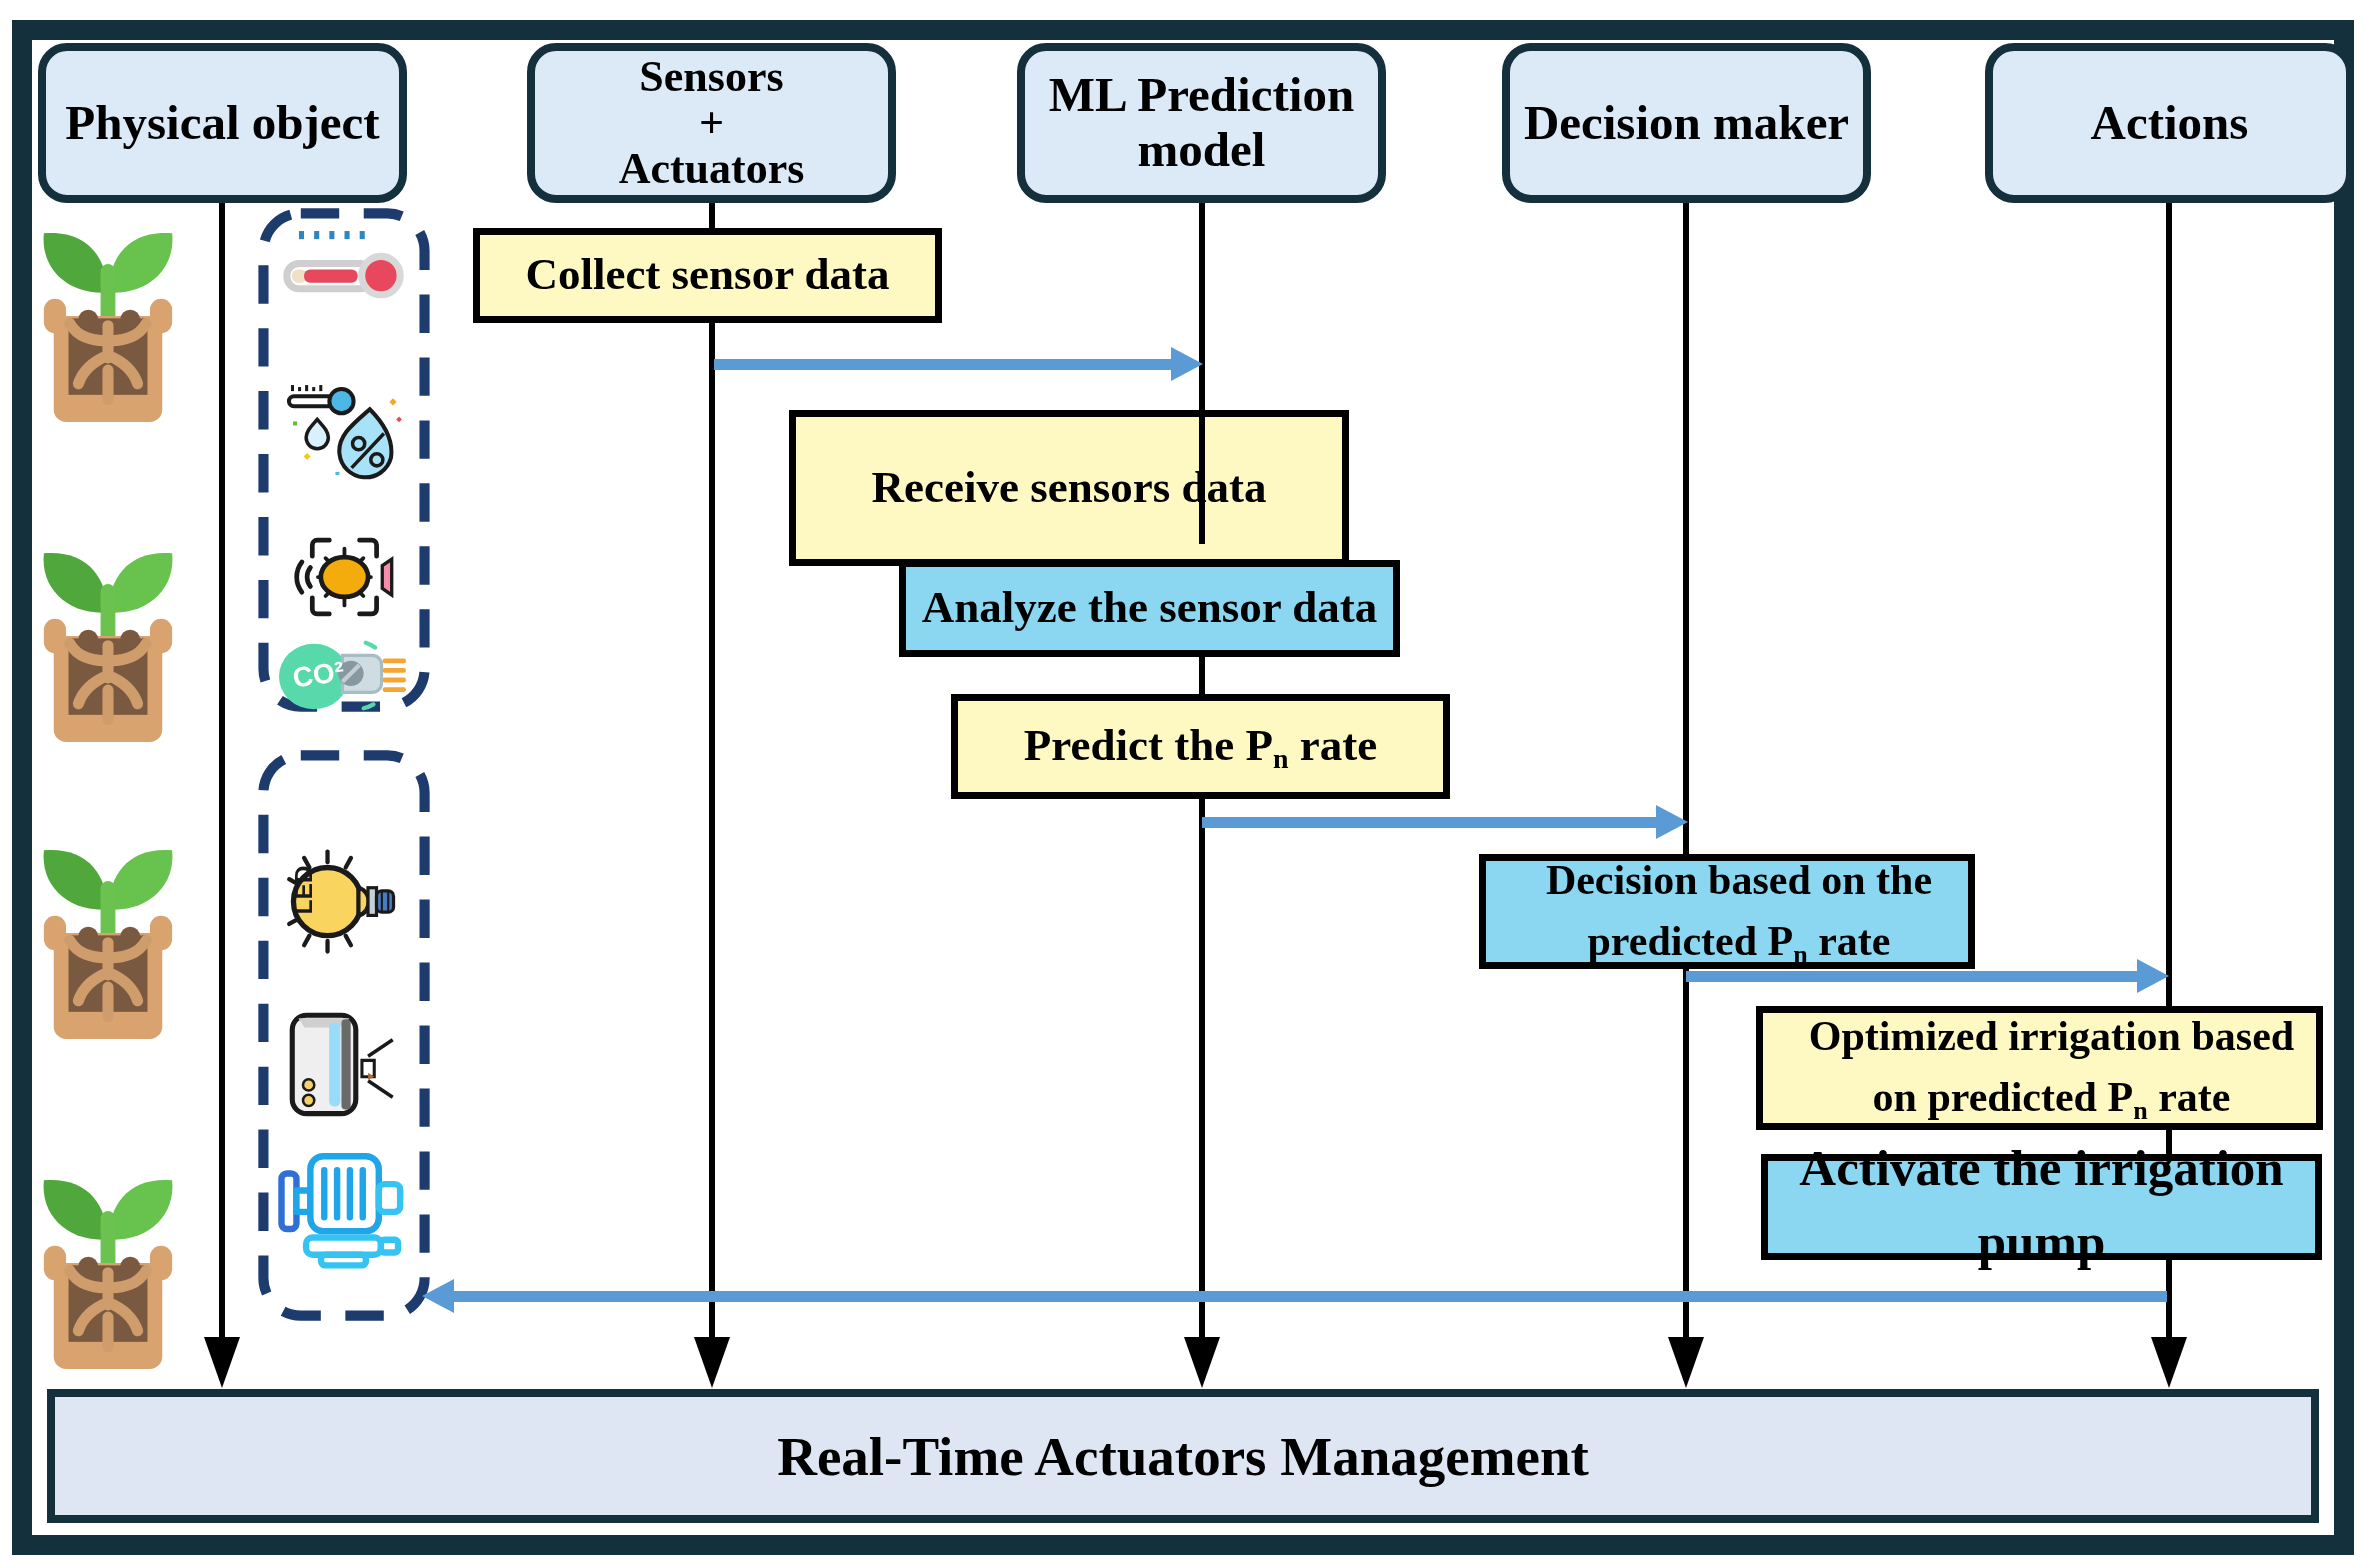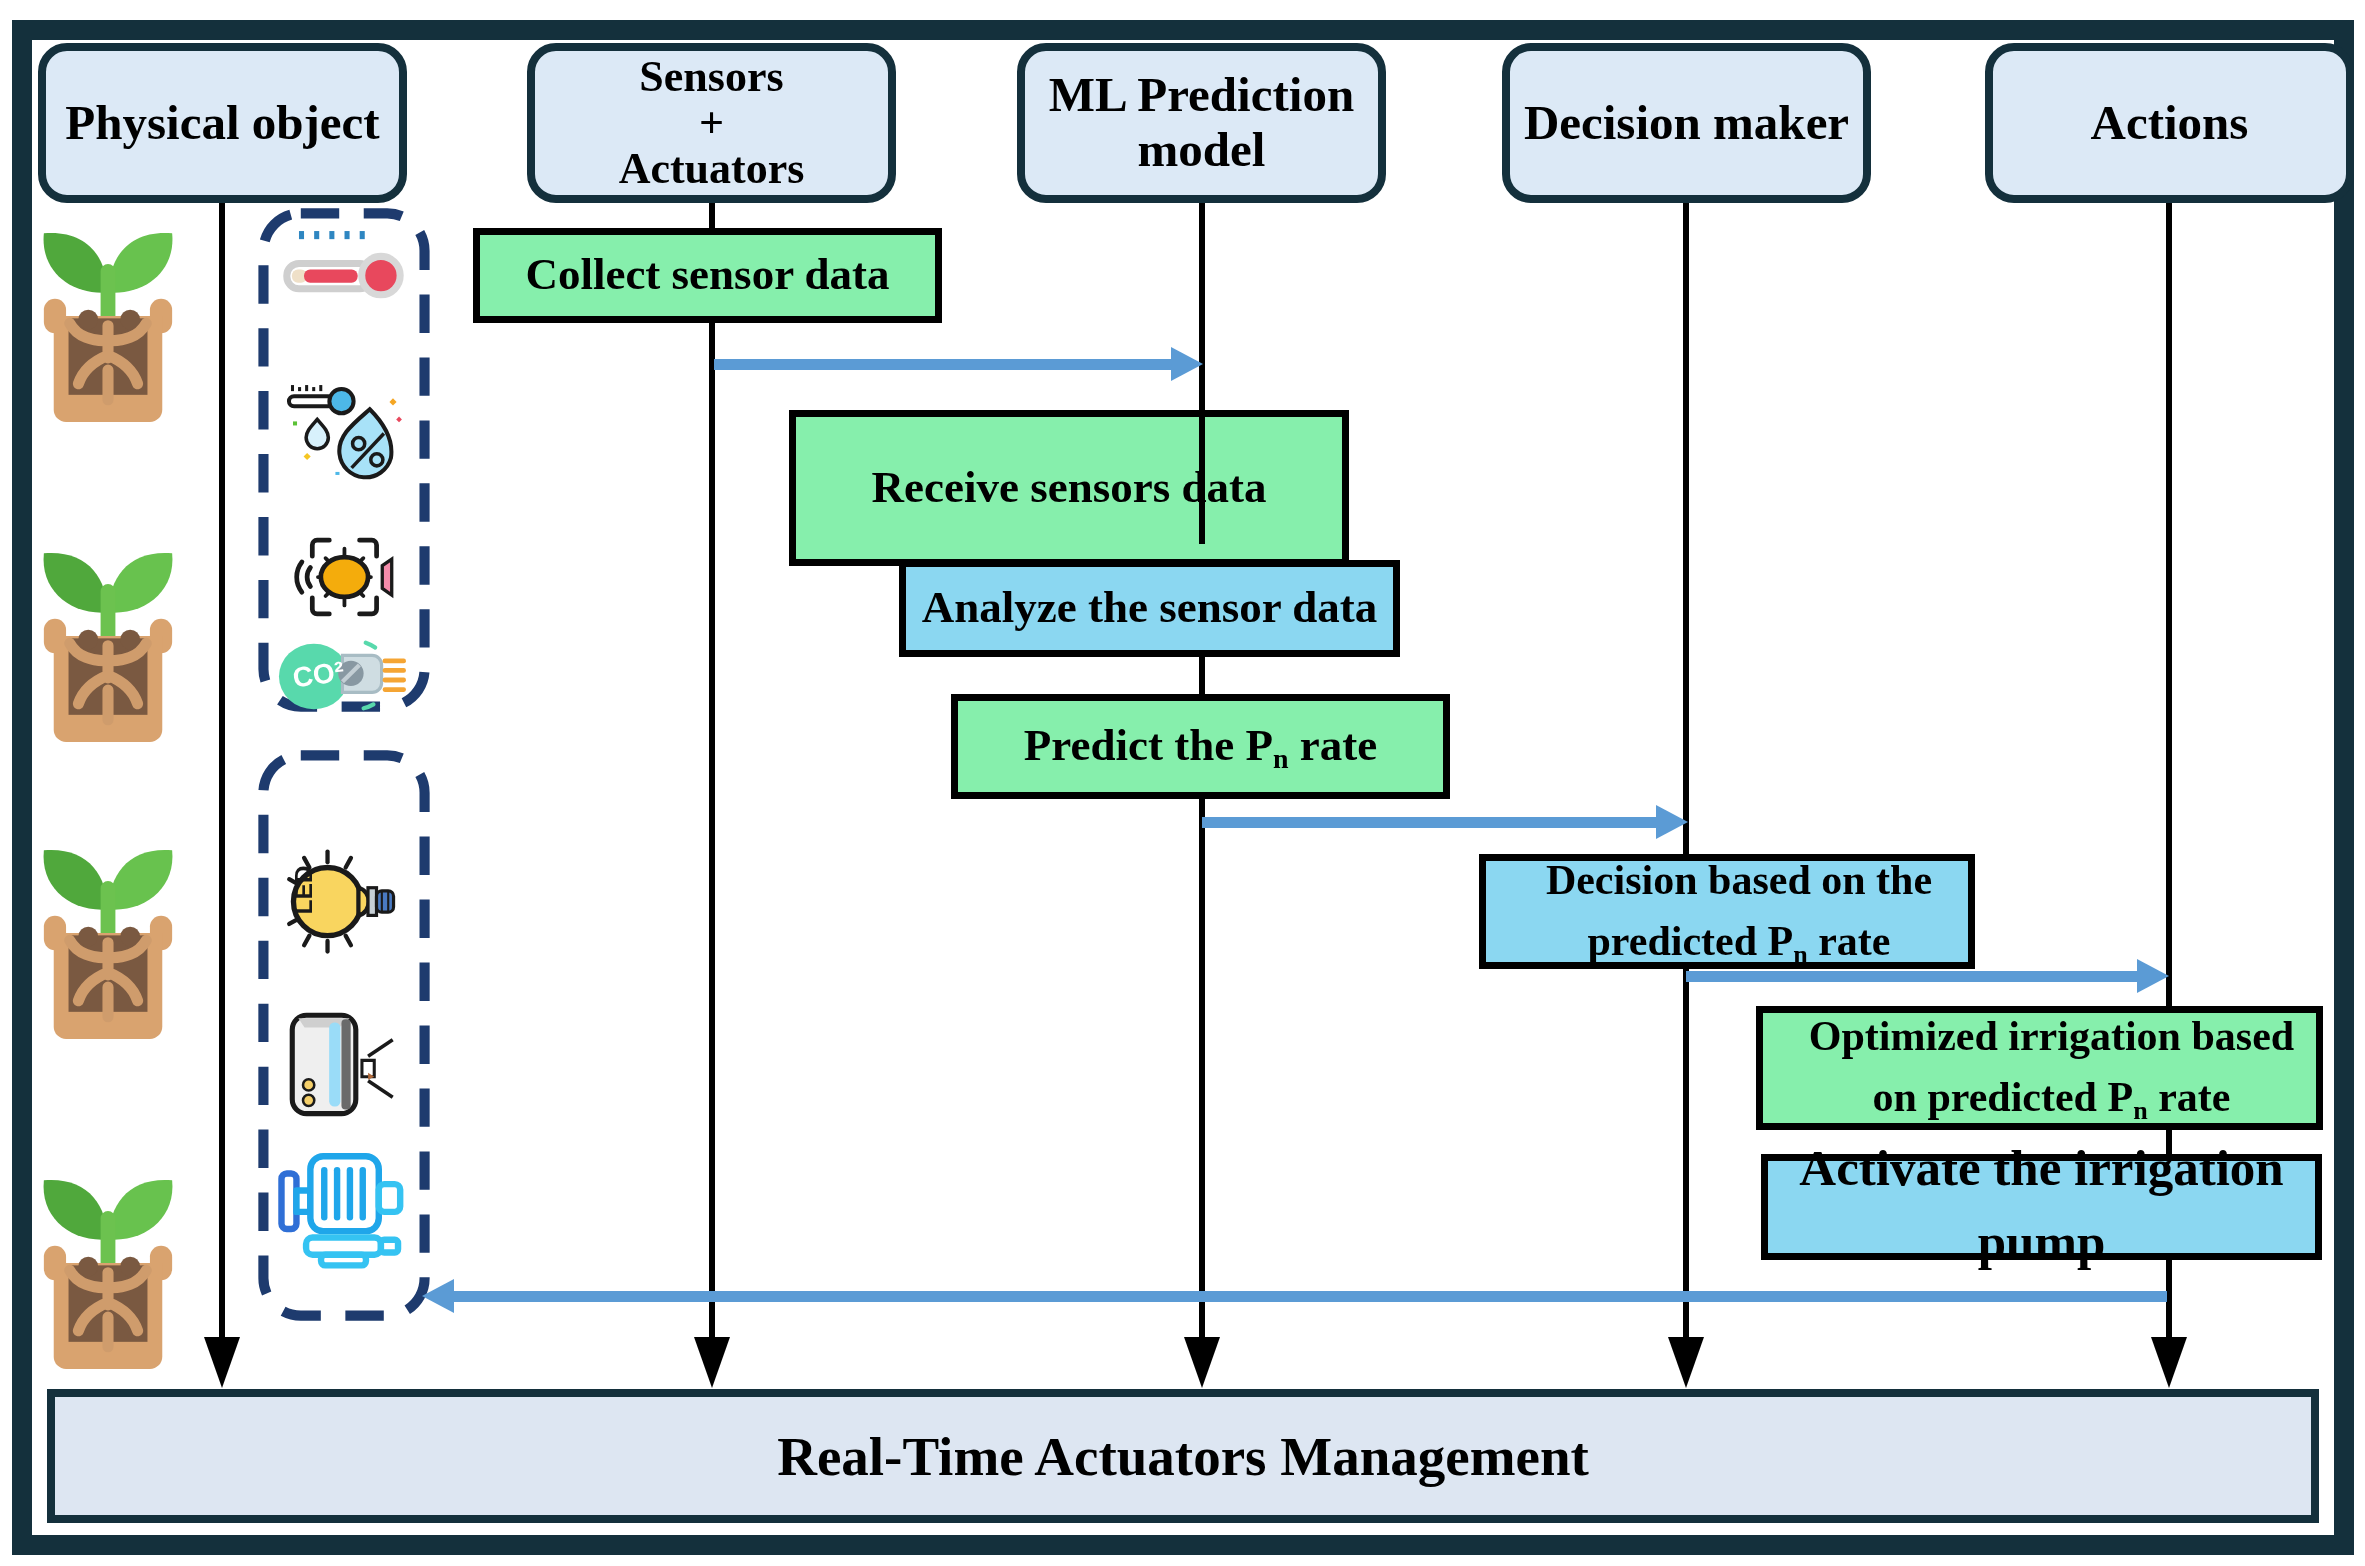--- a/index.html
+++ b/index.html
@@ -40,21 +40,21 @@
   
   .msg{
     position:absolute;
     border:7px solid #000;box-sizing:border-box;
     display:flex;align-items:center;justify-content:center;
     text-align:center;z-index:3;
   }
   .msg .label{font-weight:bold;font-size:45px;color:#000;white-space:pre-line;line-height:1.45;}
   .msg.two-line .label{font-size:42px;margin-left:24px;}
   .msg sub{font-size:0.62em;vertical-align:-0.3em;font-weight:bold;}
-  .peach{background:#86efac;}
+  .peach{background:#fef9c3;}
   .blue{background:#8bd7f1;}
   
   .arr{position:absolute;height:10.7px;background:#5b9bd5;z-index:4;}
   .arr.r:after{
     content:"";position:absolute;left:100%;top:-12.3px;width:0;height:0;
     border-top:17.6px solid transparent;border-bottom:17.6px solid transparent;
     border-left:32px solid #5b9bd5;
   }
   .arr.l:before{
     content:"";position:absolute;right:100%;top:-12.3px;width:0;height:0;

